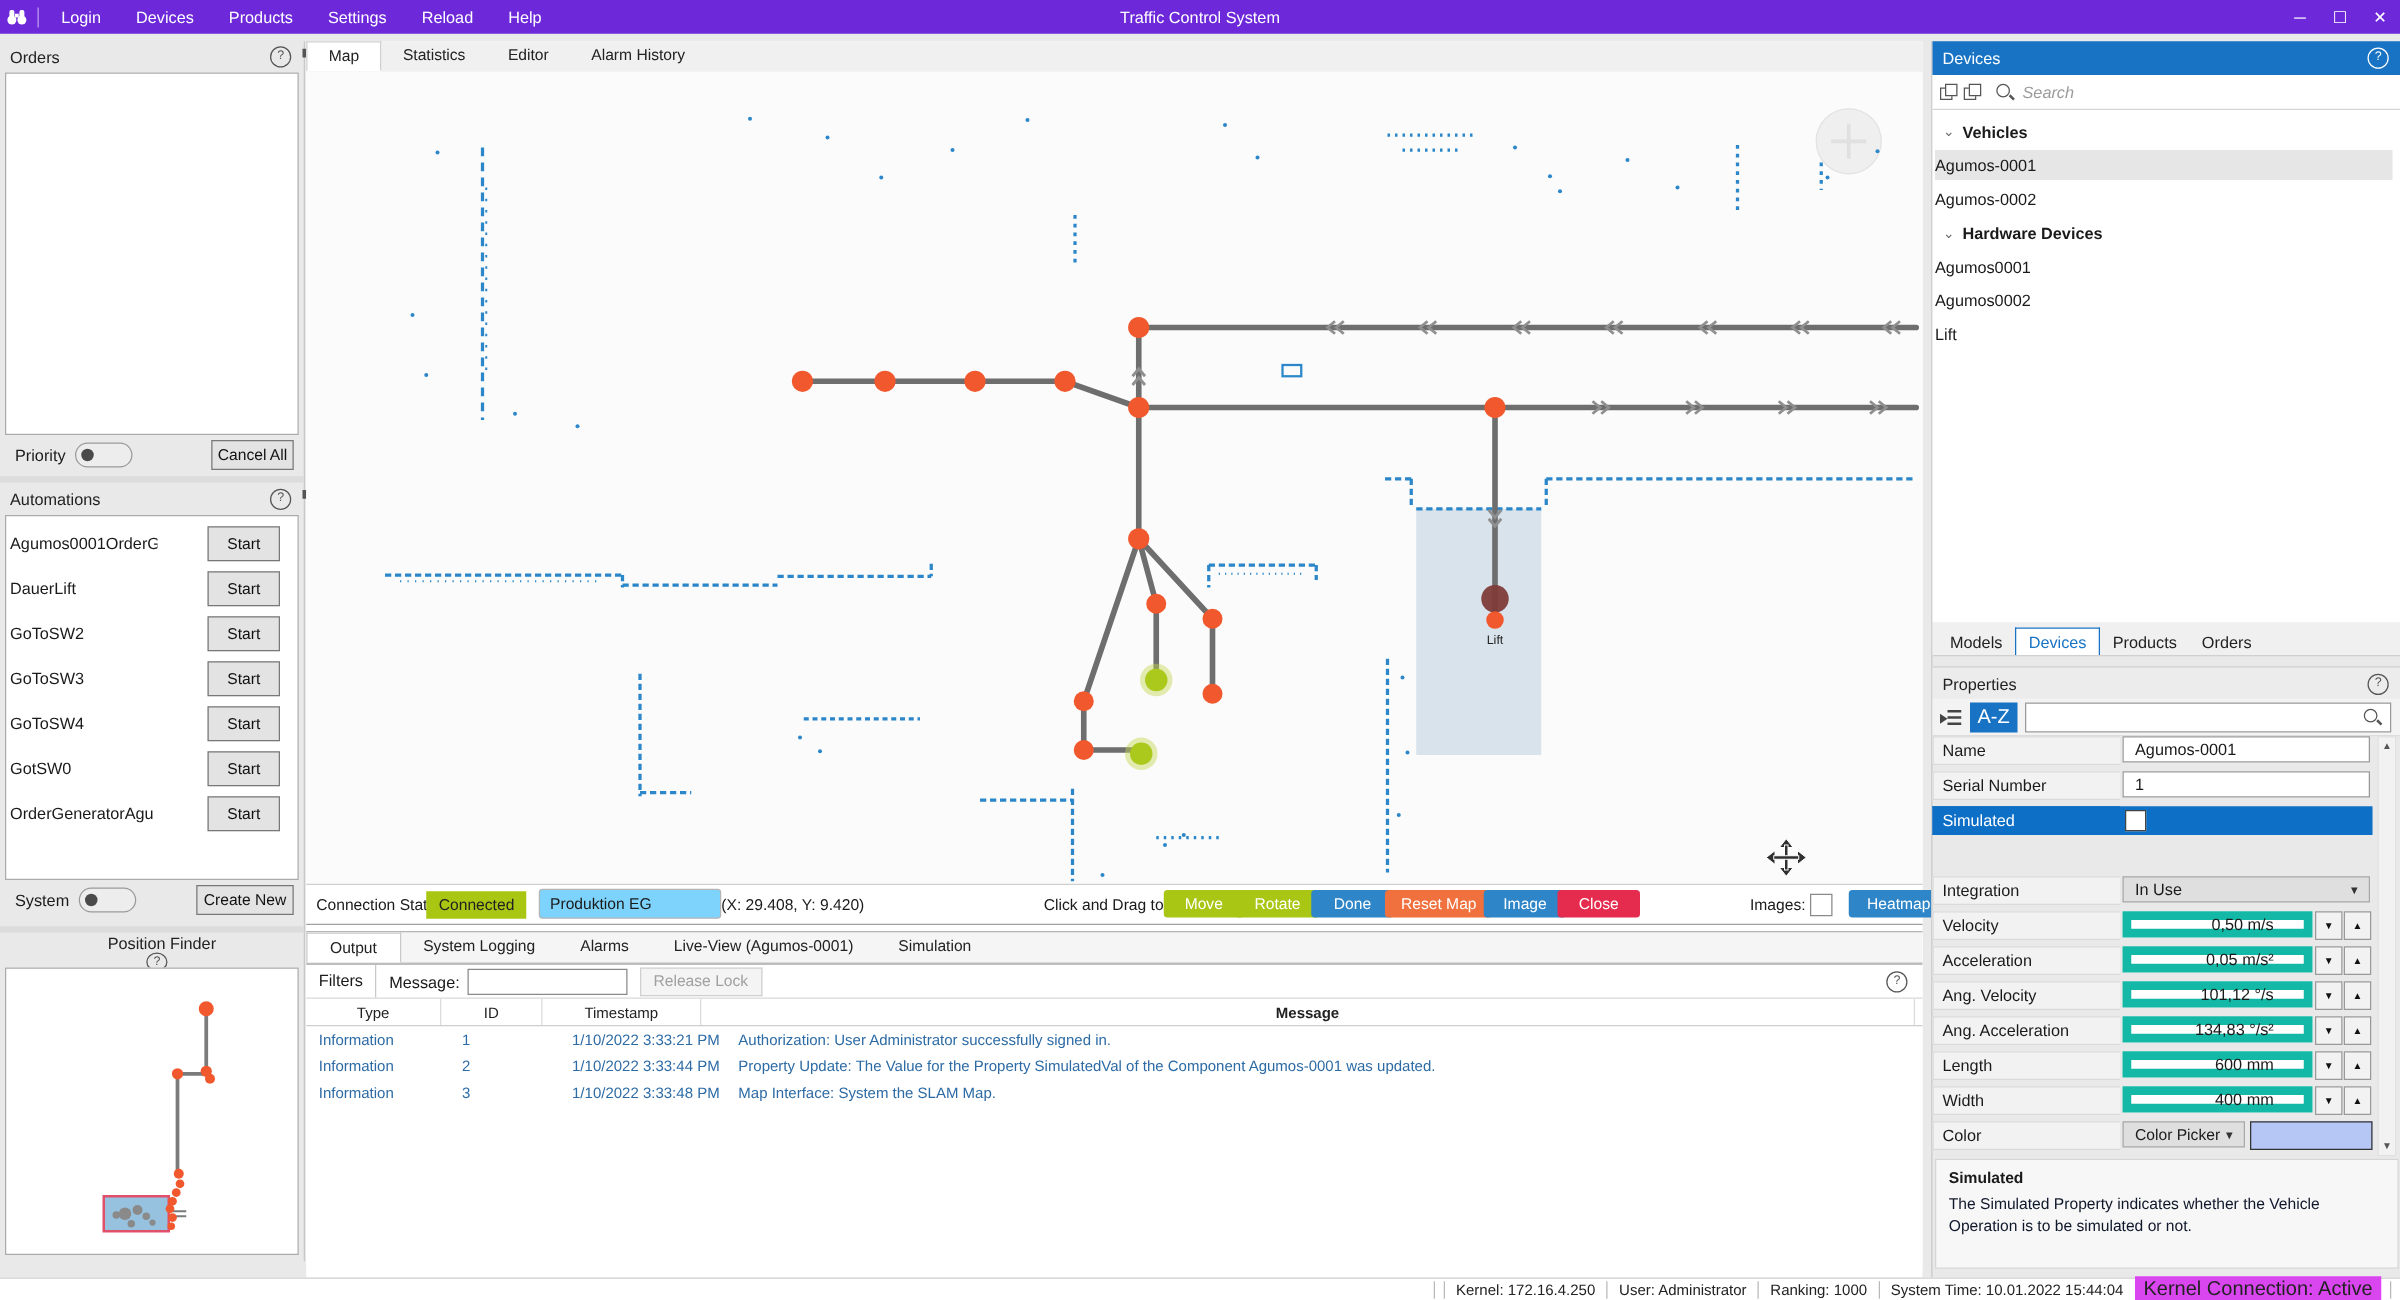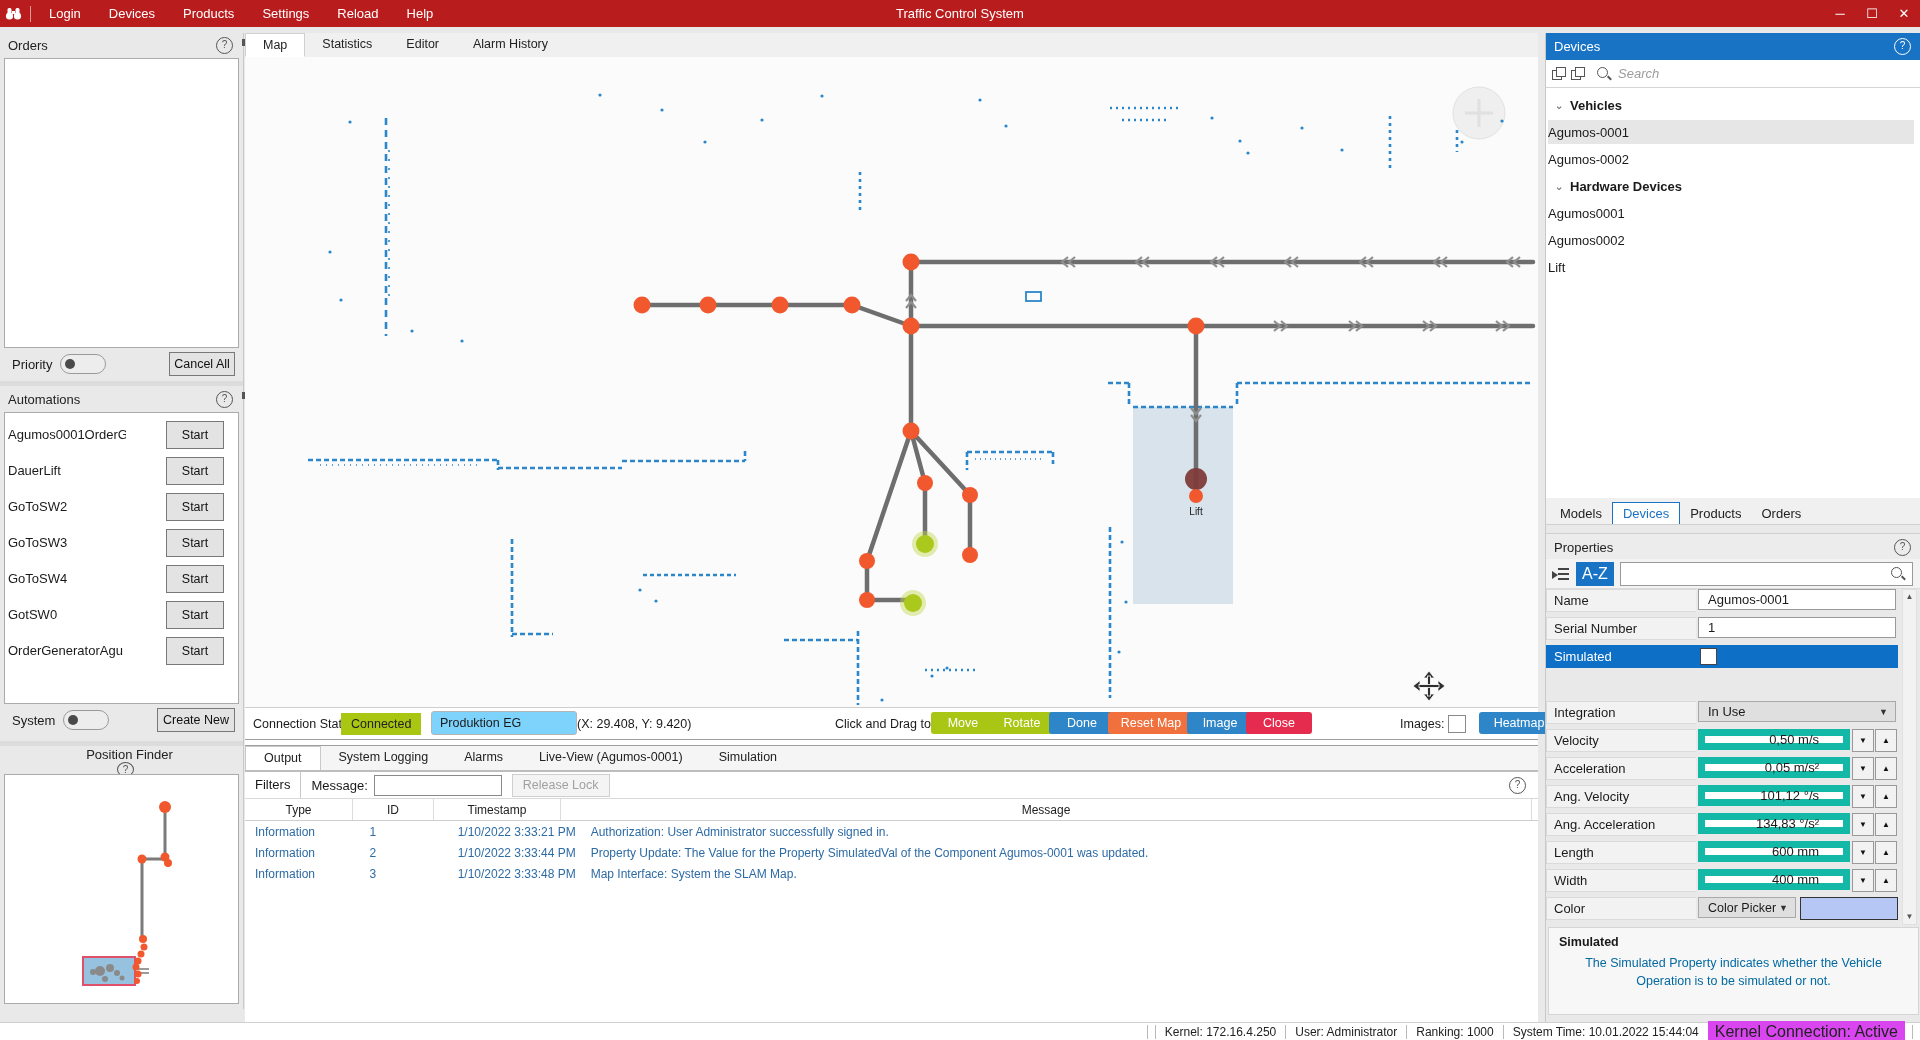--- a/index.html
+++ b/index.html
@@ -1,18 +1,18 @@
 <!DOCTYPE html>
 <html><head>
 <meta charset="utf-8">
 <style>
   html,body{margin:0;padding:0;background:#cfcfcf;}
   .app{position:relative;width:1920px;height:1040px;background:#e9e9e9;font-family:"Liberation Sans",sans-serif;font-size:13px;color:#1a1a1a;overflow:hidden;}
   
-  .menubar{position:absolute;left:0;top:0;width:1920px;height:27px;background:#b91c1c;display:flex;align-items:center;color:#fff;}
+  .menubar{position:absolute;left:0;top:0;width:1920px;height:27px;background:#6d28d9;display:flex;align-items:center;color:#fff;}
   .appicon{width:26px;height:27px;display:flex;align-items:center;justify-content:center;}
   .menusep{width:1px;height:16px;background:rgba(255,255,255,.55);margin:0 4px;}
   .menuitem{padding:0 14px;line-height:27px;cursor:default;}
   .apptitle{position:absolute;left:0;right:0;text-align:center;pointer-events:none;}
   .winbtns{margin-left:auto;display:flex;}
   .winbtn{width:32px;height:27px;display:flex;align-items:center;justify-content:center;font-size:13px;color:#fff;}
   
   .phead{position:absolute;display:flex;align-items:center;padding:0 8px;font-size:13px;color:#222;}
   .phead .sp{flex:1;}
   .qicon{width:15px;height:15px;border:1.4px solid #555;border-radius:50%;font-size:10px;line-height:13px;text-align:center;color:#555;margin-right:8px;}
@@ -97,21 +97,21 @@
   .pdrop{position:absolute;left:2px;top:0;height:21px;background:#dfdfdf;border:1px solid #a9a9a9;display:flex;align-items:center;padding-left:9px;box-sizing:border-box;font-size:13px;}
   .pdrop .arr{margin-left:auto;margin-right:7px;font-size:9px;color:#333;}
   .pspin{position:absolute;left:2px;top:0;width:152px;height:21px;background:#fff;border:7px solid #14b8a6;display:flex;align-items:center;justify-content:flex-end;padding-right:24px;box-sizing:border-box;font-size:13px;}
   .spbtn{position:absolute;top:0;width:20px;height:21px;background:#f2f2f2;border:1px solid #999;font-size:8px;display:flex;align-items:center;justify-content:center;color:#111;}
   .pswatch{position:absolute;left:104px;top:0;width:96px;height:21px;border:1px solid #333;}
   .pscroll{position:absolute;left:356px;top:556px;width:15px;height:336px;background:#f2f2f2;border:1px solid #e0e0e0;box-sizing:border-box;}
   .pscroll .up,.pscroll .dn{position:absolute;left:0;width:13px;height:14px;font-size:8px;color:#555;text-align:center;line-height:14px;}
   .pscroll .dn{bottom:0;}
   .pdesc{position:absolute;left:2px;top:894px;width:371px;height:88px;background:#f7f7f7;border:1px solid #d5d5d5;box-sizing:border-box;padding:7px 10px;}
   .pdesc .t{font-weight:bold;font-size:12.5px;margin-bottom:5px;}
-  .pdesc .b{font-size:12.5px;line-height:1.45;color:#0369a1;text-align:center;}
+  .pdesc .b{font-size:12.5px;line-height:1.45;color:#0f172a;}
   
   .statusbar{position:absolute;left:0;top:1022px;width:1920px;height:18px;background:#fff;border-top:1px solid #cfcfcf;display:flex;align-items:center;justify-content:flex-end;font-size:12px;color:#222;}
   .sdiv{width:1px;height:14px;background:#b9b9b9;margin:0 7px;}
   .schip{background:#d946ef;padding:2px 7px;margin-left:7px;font-size:16px;}
 </style>
 </head>
 <body>
 
 <div class="app">
 
@@ -406,21 +406,21 @@
         <div class="filterscell">Filters</div>
         <span style="margin-left:10px;">Message:</span>
         <input class="msginput" value="" style="">
         <div class="rlock">Release Lock</div>
         <span class="qicon" style="margin-left:auto;margin-right:12px;">?</span>
       </div>
       <div class="loghead" id="log-head">
           <div class="lh" style="width: 107px;">Type</div>
           <div class="lh" style="width: 80px;">ID</div>
           <div class="lh" style="width: 126px;">Timestamp</div>
-          <div class="lh" style="width: 970px;">Message</div>
+          <div class="lh" style="width: 970px; font-weight: bold;">Message</div>
         </div>
       <div id="log-rows">
           <div class="logrow" style="top: 76px; width: 100%;">
             <div class="lc" style="width: 107px;">Information</div>
             <div class="lc" style="width: 80px;">1</div>
             <div class="lc" style="width: 126px;">1/10/2022 3:33:21 PM</div>
             <div class="lc" style="width: 970px;">Authorization: User Administrator successfully signed in.</div>
           </div>
           <div class="logrow" style="top: 97px; width: 100%;">
             <div class="lc" style="width: 107px;">Information</div>

